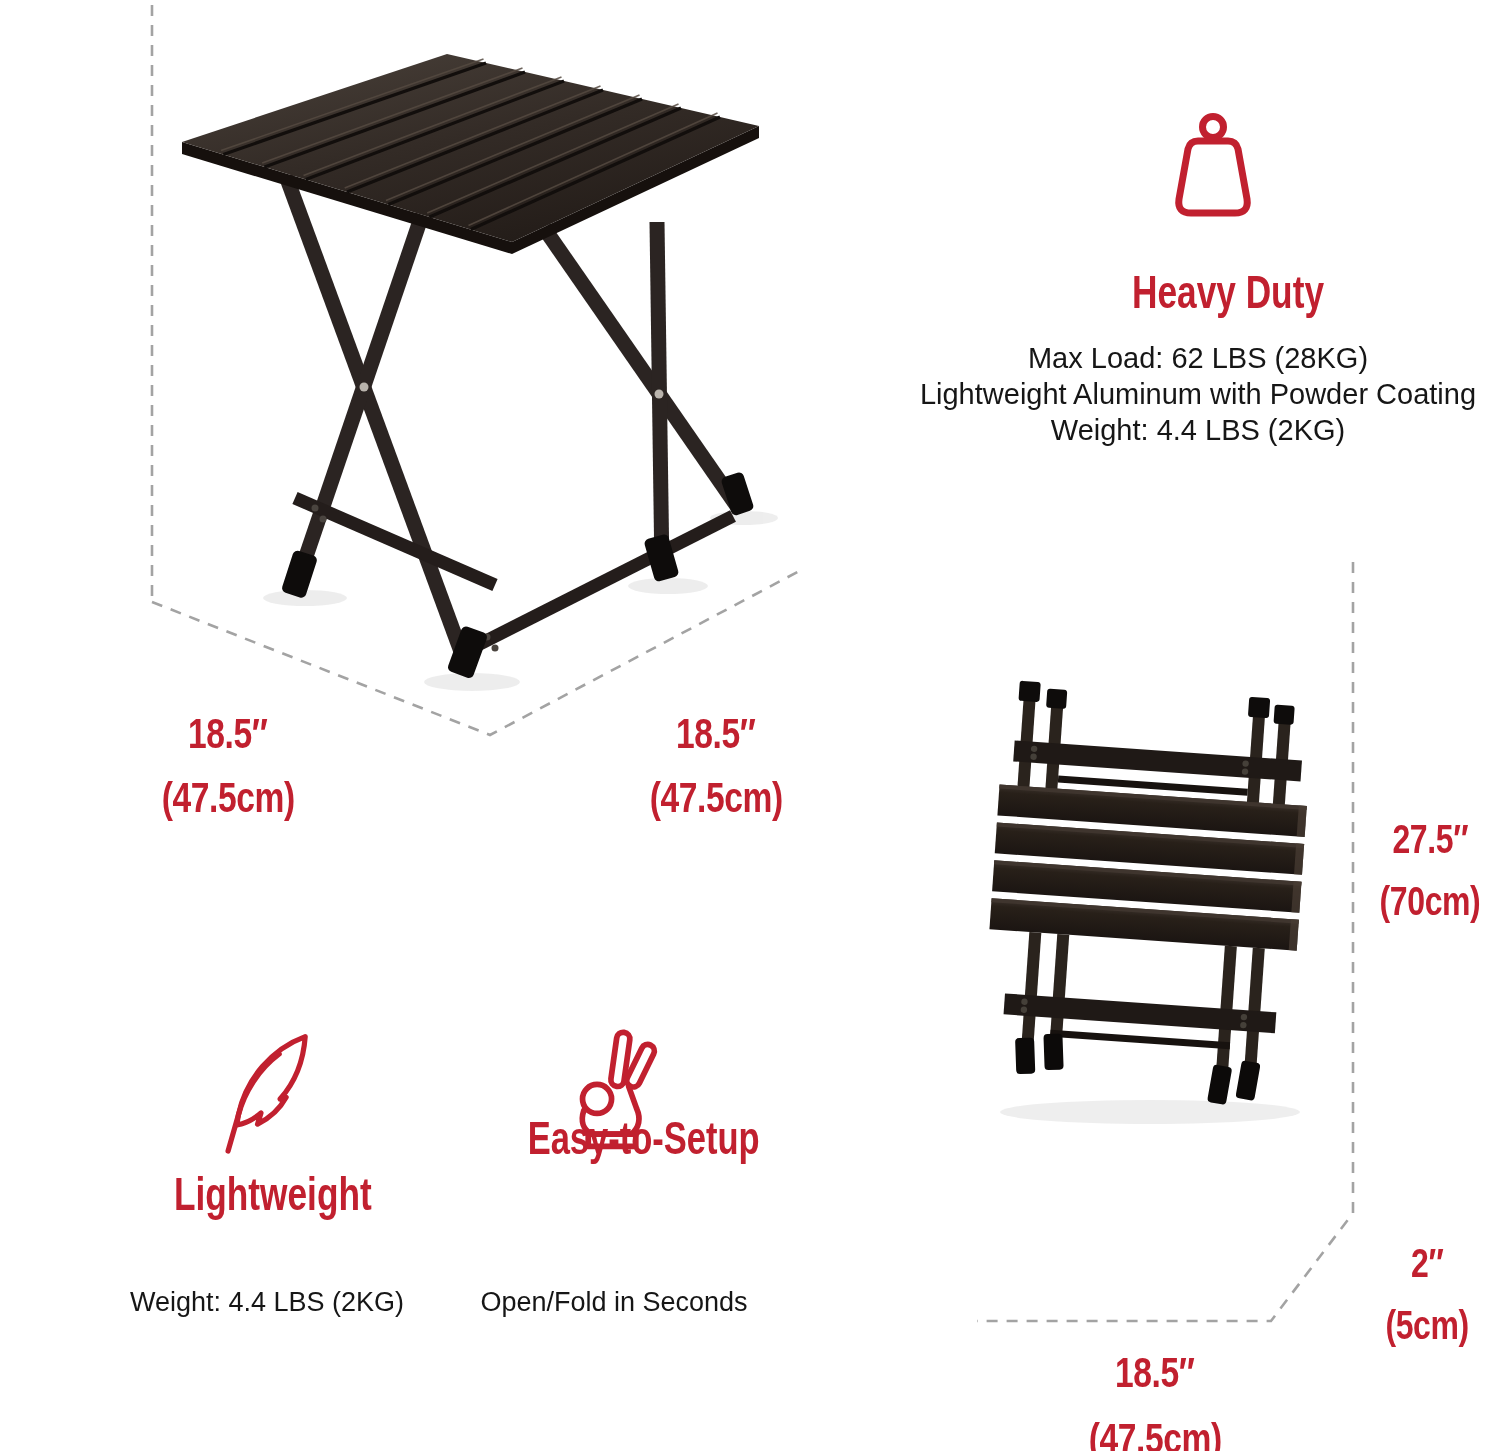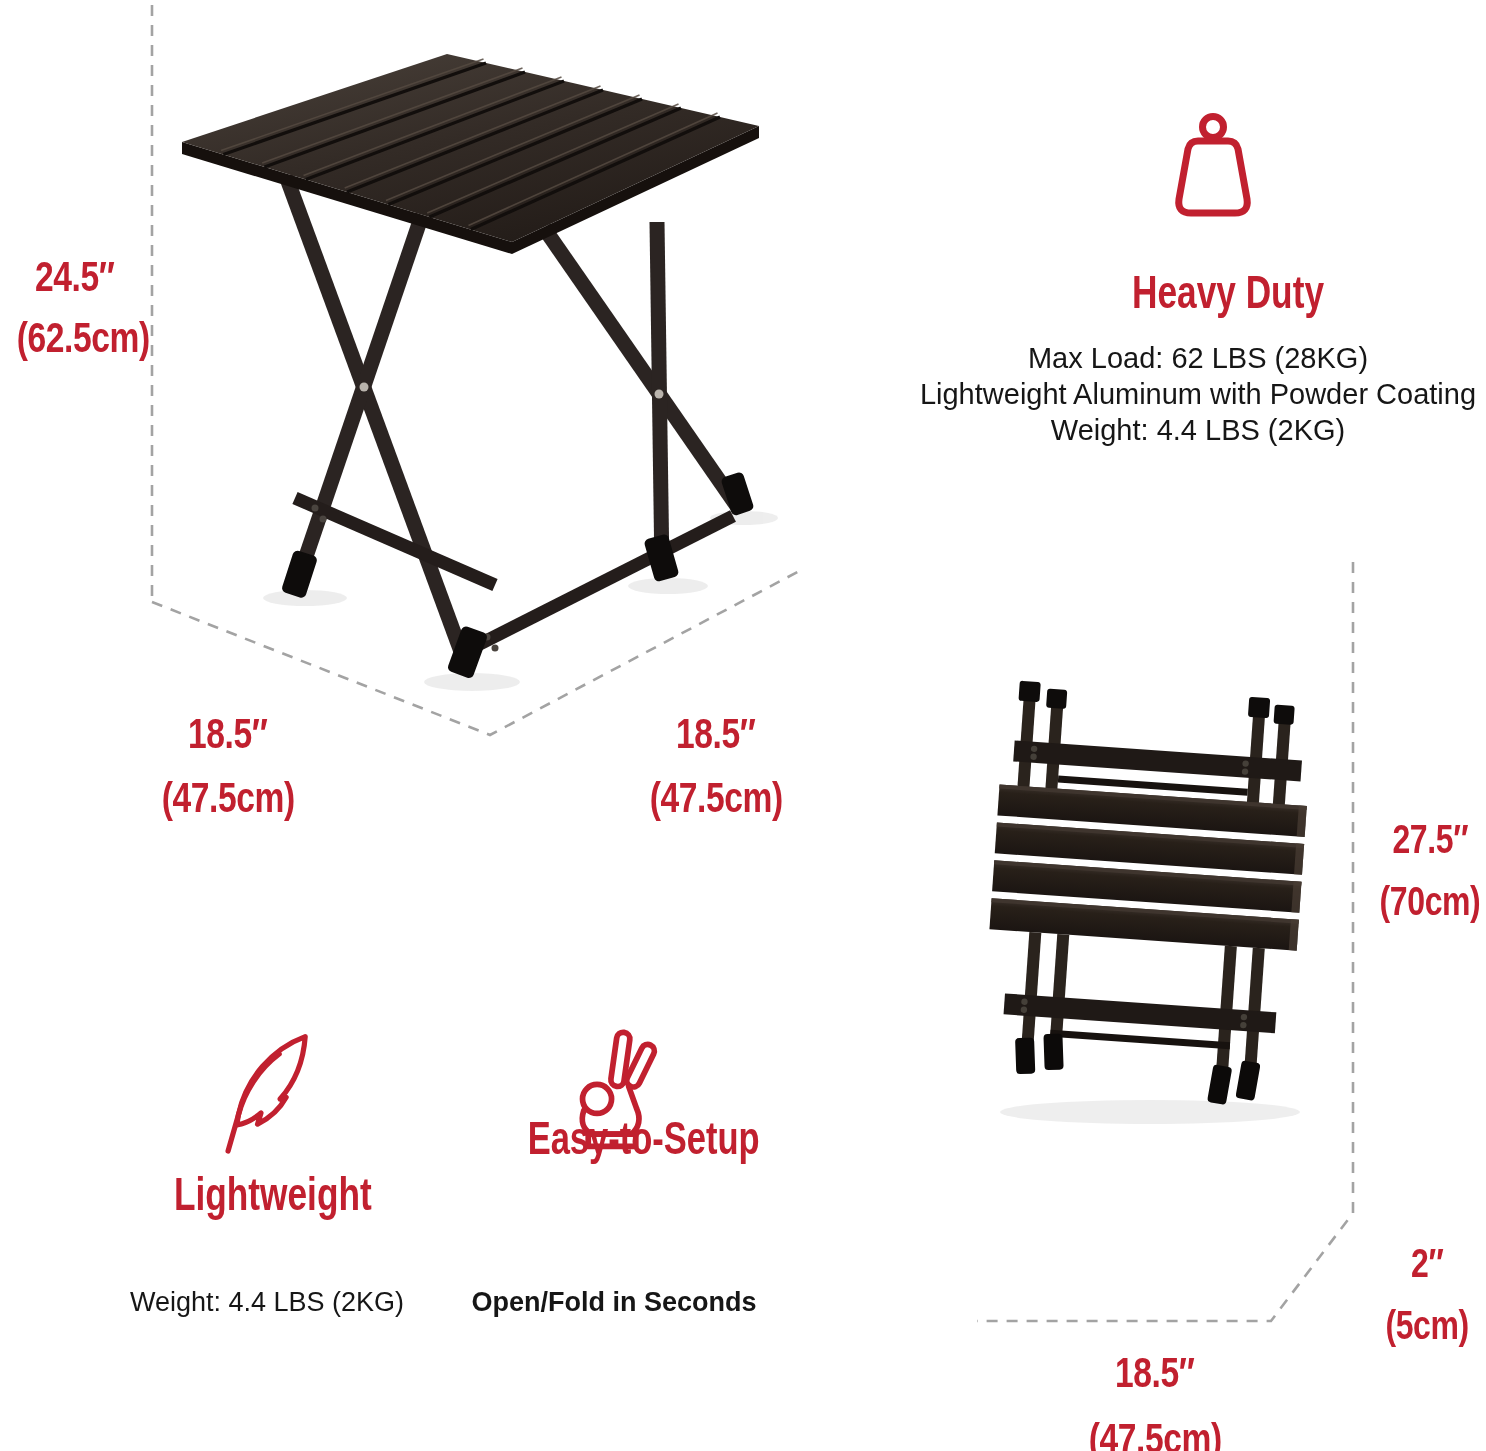--- a/index.html
+++ b/index.html
@@ -187,24 +187,20 @@
 
       <g fill="#0c0a09">
         <rect x="1027" y="1046" width="19" height="36" rx="4" transform="rotate(-6 1036 1064)"></rect>
         <rect x="1055" y="1040" width="19" height="36" rx="4" transform="rotate(-6 1064 1058)"></rect>
         <rect x="1223" y="1060" width="19" height="38" rx="4" transform="rotate(6 1232 1079)"></rect>
         <rect x="1251" y="1054" width="19" height="38" rx="4" transform="rotate(6 1260 1073)"></rect>
       </g>
     </g>
   </svg>
 
-  <div class="abs dim" style="left:0px;top:246px;width:150px;">
-    <div><span class="cx">24.5″</span></div>
-    <div><span class="cx">(62.5cm)</span></div>
-  </div>
 
   <div class="abs dim" style="left:126px;top:702px;width:204px;line-height:64px;">
     <div><span class="cx">18.5″</span></div>
     <div><span class="cx">(47.5cm)</span></div>
   </div>
 
   <div class="abs dim" style="left:614px;top:702px;width:204px;line-height:64px;">
     <div><span class="cx">18.5″</span></div>
     <div><span class="cx">(47.5cm)</span></div>
   </div>
@@ -261,17 +257,17 @@
       <circle cx="43" cy="84" r="16.5" fill="#ffffff"></circle>
       <path d="M28,97 C24,109 27,119 37,124 L82,124 C91,117 93,106 88,95 L79,70" fill="none"></path>
       <rect x="33" y="124" width="54" height="14" fill="#ffffff"></rect>
     </g>
   </svg>
 
   <div class="abs feat-title" style="left:489px;top:1112px;width:250px;font-size:46px;">
     <span class="cx75">Easy-to-Setup</span>
   </div>
 
-  <div class="abs feat-body" style="left:464px;top:1286px;width:300px;font-weight:bold;">
+  <div class="abs feat-body" style="left:464px;top:1286px;width:300px;">
     <div>Open/Fold in Seconds</div>
   </div>
 
 </div>
 
 </body></html>

